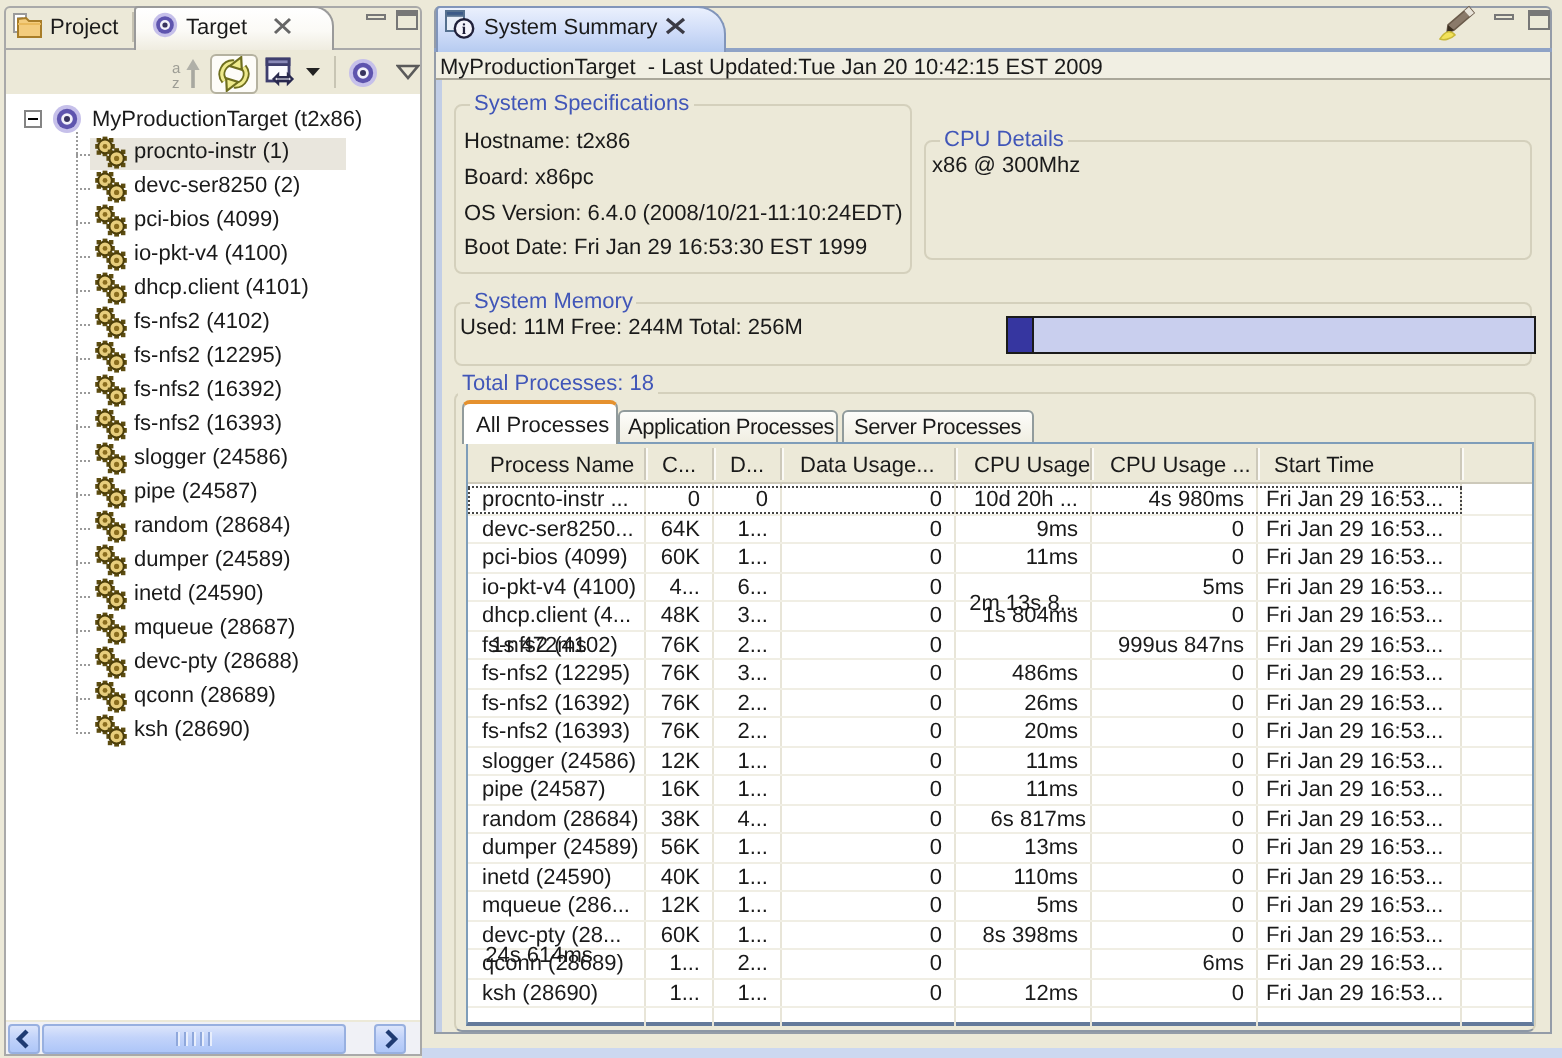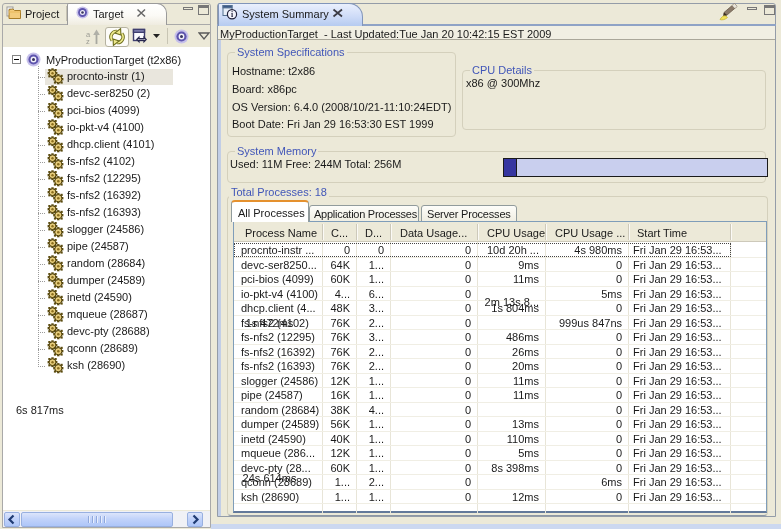--- a/index.html
+++ b/index.html
@@ -865,21 +865,21 @@
 <div class="ab t" style="left:0px;top:389.0px;width:384px;text-align:right">1...</div>
 <div class="ab t" style="left:0px;top:389.0px;width:471px;text-align:right">0</div>
 <div class="ab t" style="left:0px;top:389.0px;width:539px;text-align:right">11ms</div>
 <div class="ab t" style="left:0px;top:389.0px;width:622px;text-align:right">0</div>
 <div class="ab t" style="left:633px;top:389.0px">Fri Jan 29 16:53...</div>
 <div class="ab" style="left:234px;top:416.0px;width:532px;height:1px;background:#f0eee4"></div>
 <div class="ab t" style="left:241px;top:403.5px">random (28684)</div>
 <div class="ab t" style="left:0px;top:403.5px;width:350px;text-align:right">38K</div>
 <div class="ab t" style="left:0px;top:403.5px;width:384px;text-align:right">4...</div>
 <div class="ab t" style="left:0px;top:403.5px;width:471px;text-align:right">0</div>
-<div class="ab t" style="left:16px;top:403.5px;width:539px;text-align:left">6s 817ms</div>
+<div class="ab t" style="left:4px;top:403.5px;width:539px;text-align:right">6s 817ms</div>
 <div class="ab t" style="left:0px;top:403.5px;width:622px;text-align:right">0</div>
 <div class="ab t" style="left:633px;top:403.5px">Fri Jan 29 16:53...</div>
 <div class="ab" style="left:234px;top:430.5px;width:532px;height:1px;background:#f0eee4"></div>
 <div class="ab t" style="left:241px;top:418.0px">dumper (24589)</div>
 <div class="ab t" style="left:0px;top:418.0px;width:350px;text-align:right">56K</div>
 <div class="ab t" style="left:0px;top:418.0px;width:384px;text-align:right">1...</div>
 <div class="ab t" style="left:0px;top:418.0px;width:471px;text-align:right">0</div>
 <div class="ab t" style="left:0px;top:418.0px;width:539px;text-align:right">13ms</div>
 <div class="ab t" style="left:0px;top:418.0px;width:622px;text-align:right">0</div>
 <div class="ab t" style="left:633px;top:418.0px">Fri Jan 29 16:53...</div>

